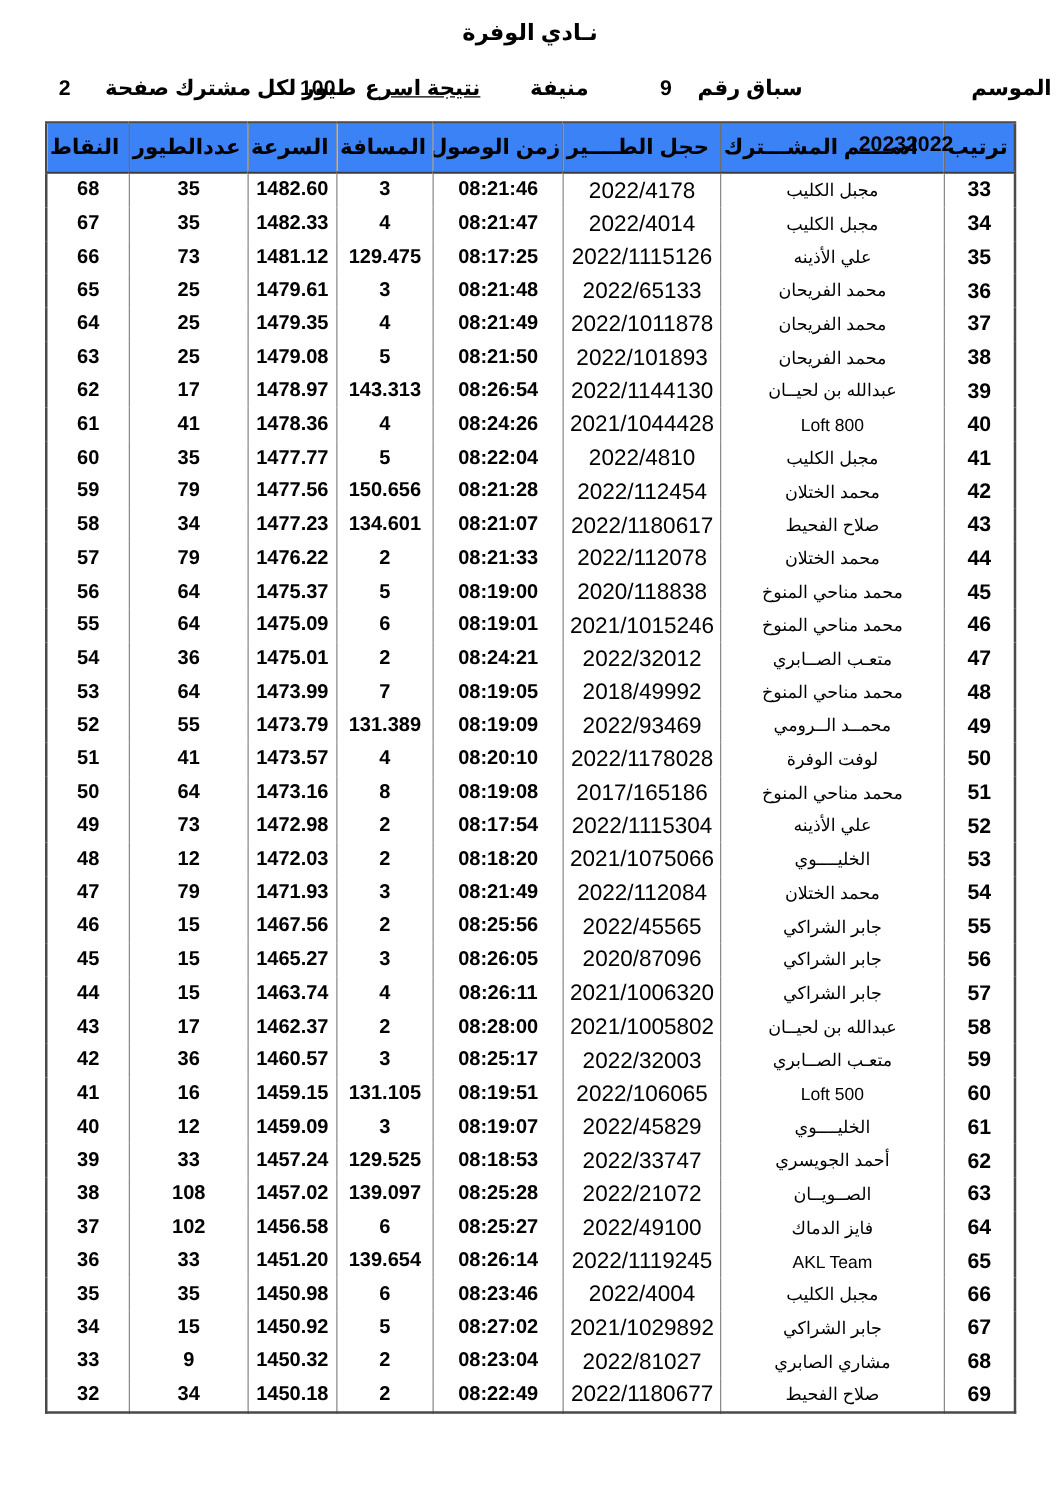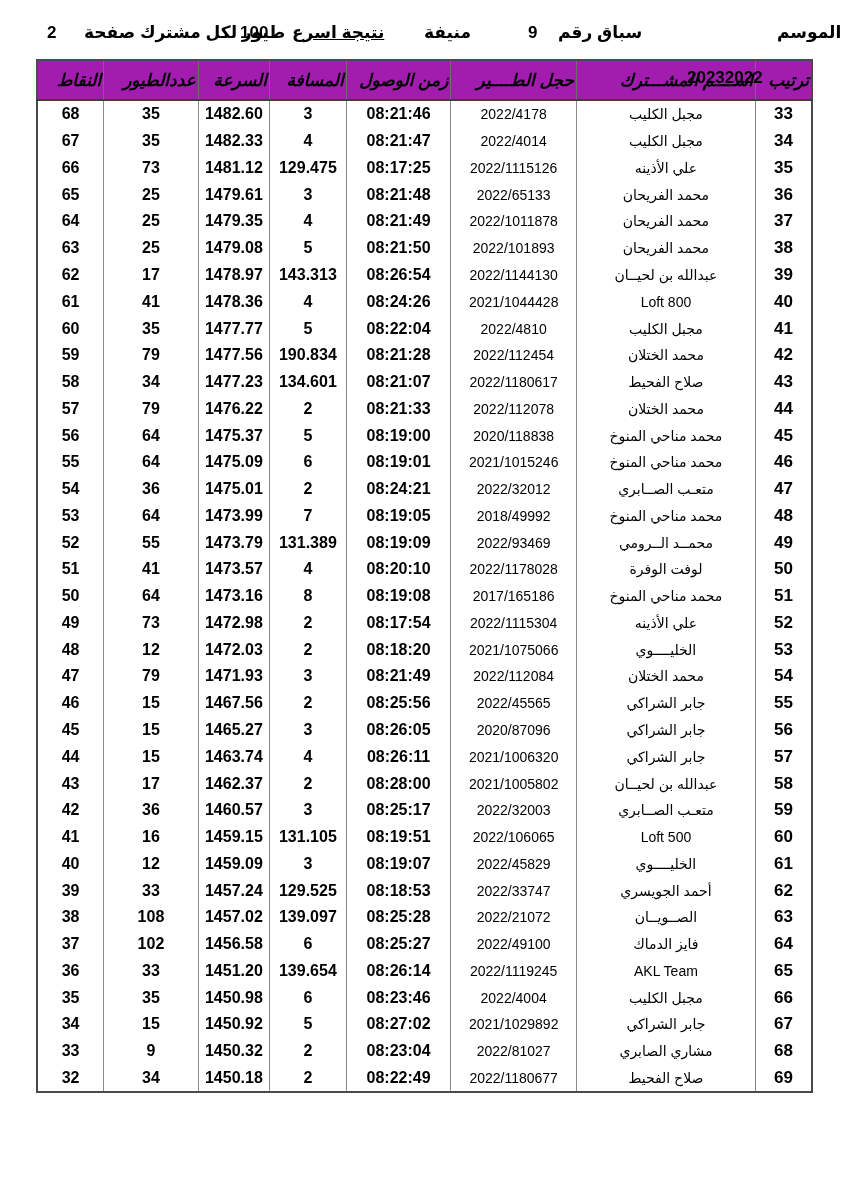--- a/index.html
+++ b/index.html
@@ -47,60 +47,60 @@
 
   table.results {
     border-collapse: collapse;
     table-layout: fixed;
     width: 777px;
     margin: 12px 35px 0 36px;
     border: 2px solid #4a4a4a;
     direction: rtl;
   }
   table.results th {
-    background: #a21caf;
+    background: #3b82f6;
     border-left: 1px solid #6e6e6e;
     border-right: 1px solid #6e6e6e;
     border-bottom: 2px solid #3d3d3d;
     border-top: 2px solid #4a4a4a;
     height: 38px;
     font-size: 17px;
     font-weight: bold;
-    text-align: right;
+    text-align: left;
     padding: 0 2px;
     overflow: hidden;
     white-space: nowrap;
-    font-style: italic;
   }
   table.results td {
     border-left: 1px solid #8a8a8a;
     border-right: 1px solid #8a8a8a;
     border-top: none;
     border-bottom: none;
     height: 26.78px;
     padding: 0 2px;
     text-align: center;
     vertical-align: middle;
     overflow: hidden;
     white-space: nowrap;
   }
   td.c-rank   { font-size: 17px; font-weight: bold; }
   td.c-name   { text-align: right; padding-right: 8px; font-size: 14px; font-weight: normal; margin-top: 38px; }
-  td.c-band   { font-size: 14px; font-weight: normal; direction: ltr; }
+  td.c-band   { font-size: 18px; font-weight: normal; direction: ltr; }
   td.c-arrival{ font-size: 16px; font-weight: bold; direction: ltr; }
   td.c-dist   { font-size: 16px; font-weight: bold; direction: ltr; }
   td.c-speed  { font-size: 16px; font-weight: bold; direction: ltr; }
   td.c-birds  { font-size: 16px; font-weight: bold; direction: ltr; }
   td.c-points { font-size: 16px; font-weight: bold; direction: ltr; }
 </style>
 </head>
 <body>
 
 <div class="page">
 
+  <div class="doc-title">نـادي الوفرة</div>
 
   <div class="meta-line">
     <span class="meta-item m-season-label">الموسم</span>
     <span class="meta-item m-season-value">20232022</span>
     <span class="meta-item m-race-label">سباق رقم</span>
     <span class="meta-item m-race-number">9</span>
     <span class="meta-item m-race-name">منيفة</span>
     <span class="meta-item m-result-label">نتيجة اسرع</span>
     <span class="meta-item m-fastest-count">100</span>
     <span class="meta-item m-scope-label">طيور لكل مشترك صفحة</span>
@@ -219,21 +219,21 @@
           <td class="c-dist">5</td>
           <td class="c-speed">1477.77</td>
           <td class="c-birds">35</td>
           <td class="c-points">60</td>
         </tr>
         <tr>
           <td class="c-rank">42</td>
           <td class="c-name">محمد الختلان</td>
           <td class="c-band">2022/112454</td>
           <td class="c-arrival">08:21:28</td>
-          <td class="c-dist">190.834</td>
+          <td class="c-dist">150.656</td>
           <td class="c-speed">1477.56</td>
           <td class="c-birds">79</td>
           <td class="c-points">59</td>
         </tr>
         <tr>
           <td class="c-rank">43</td>
           <td class="c-name">صلاح الفحيط</td>
           <td class="c-band">2022/1180617</td>
           <td class="c-arrival">08:21:07</td>
           <td class="c-dist">134.601</td>

